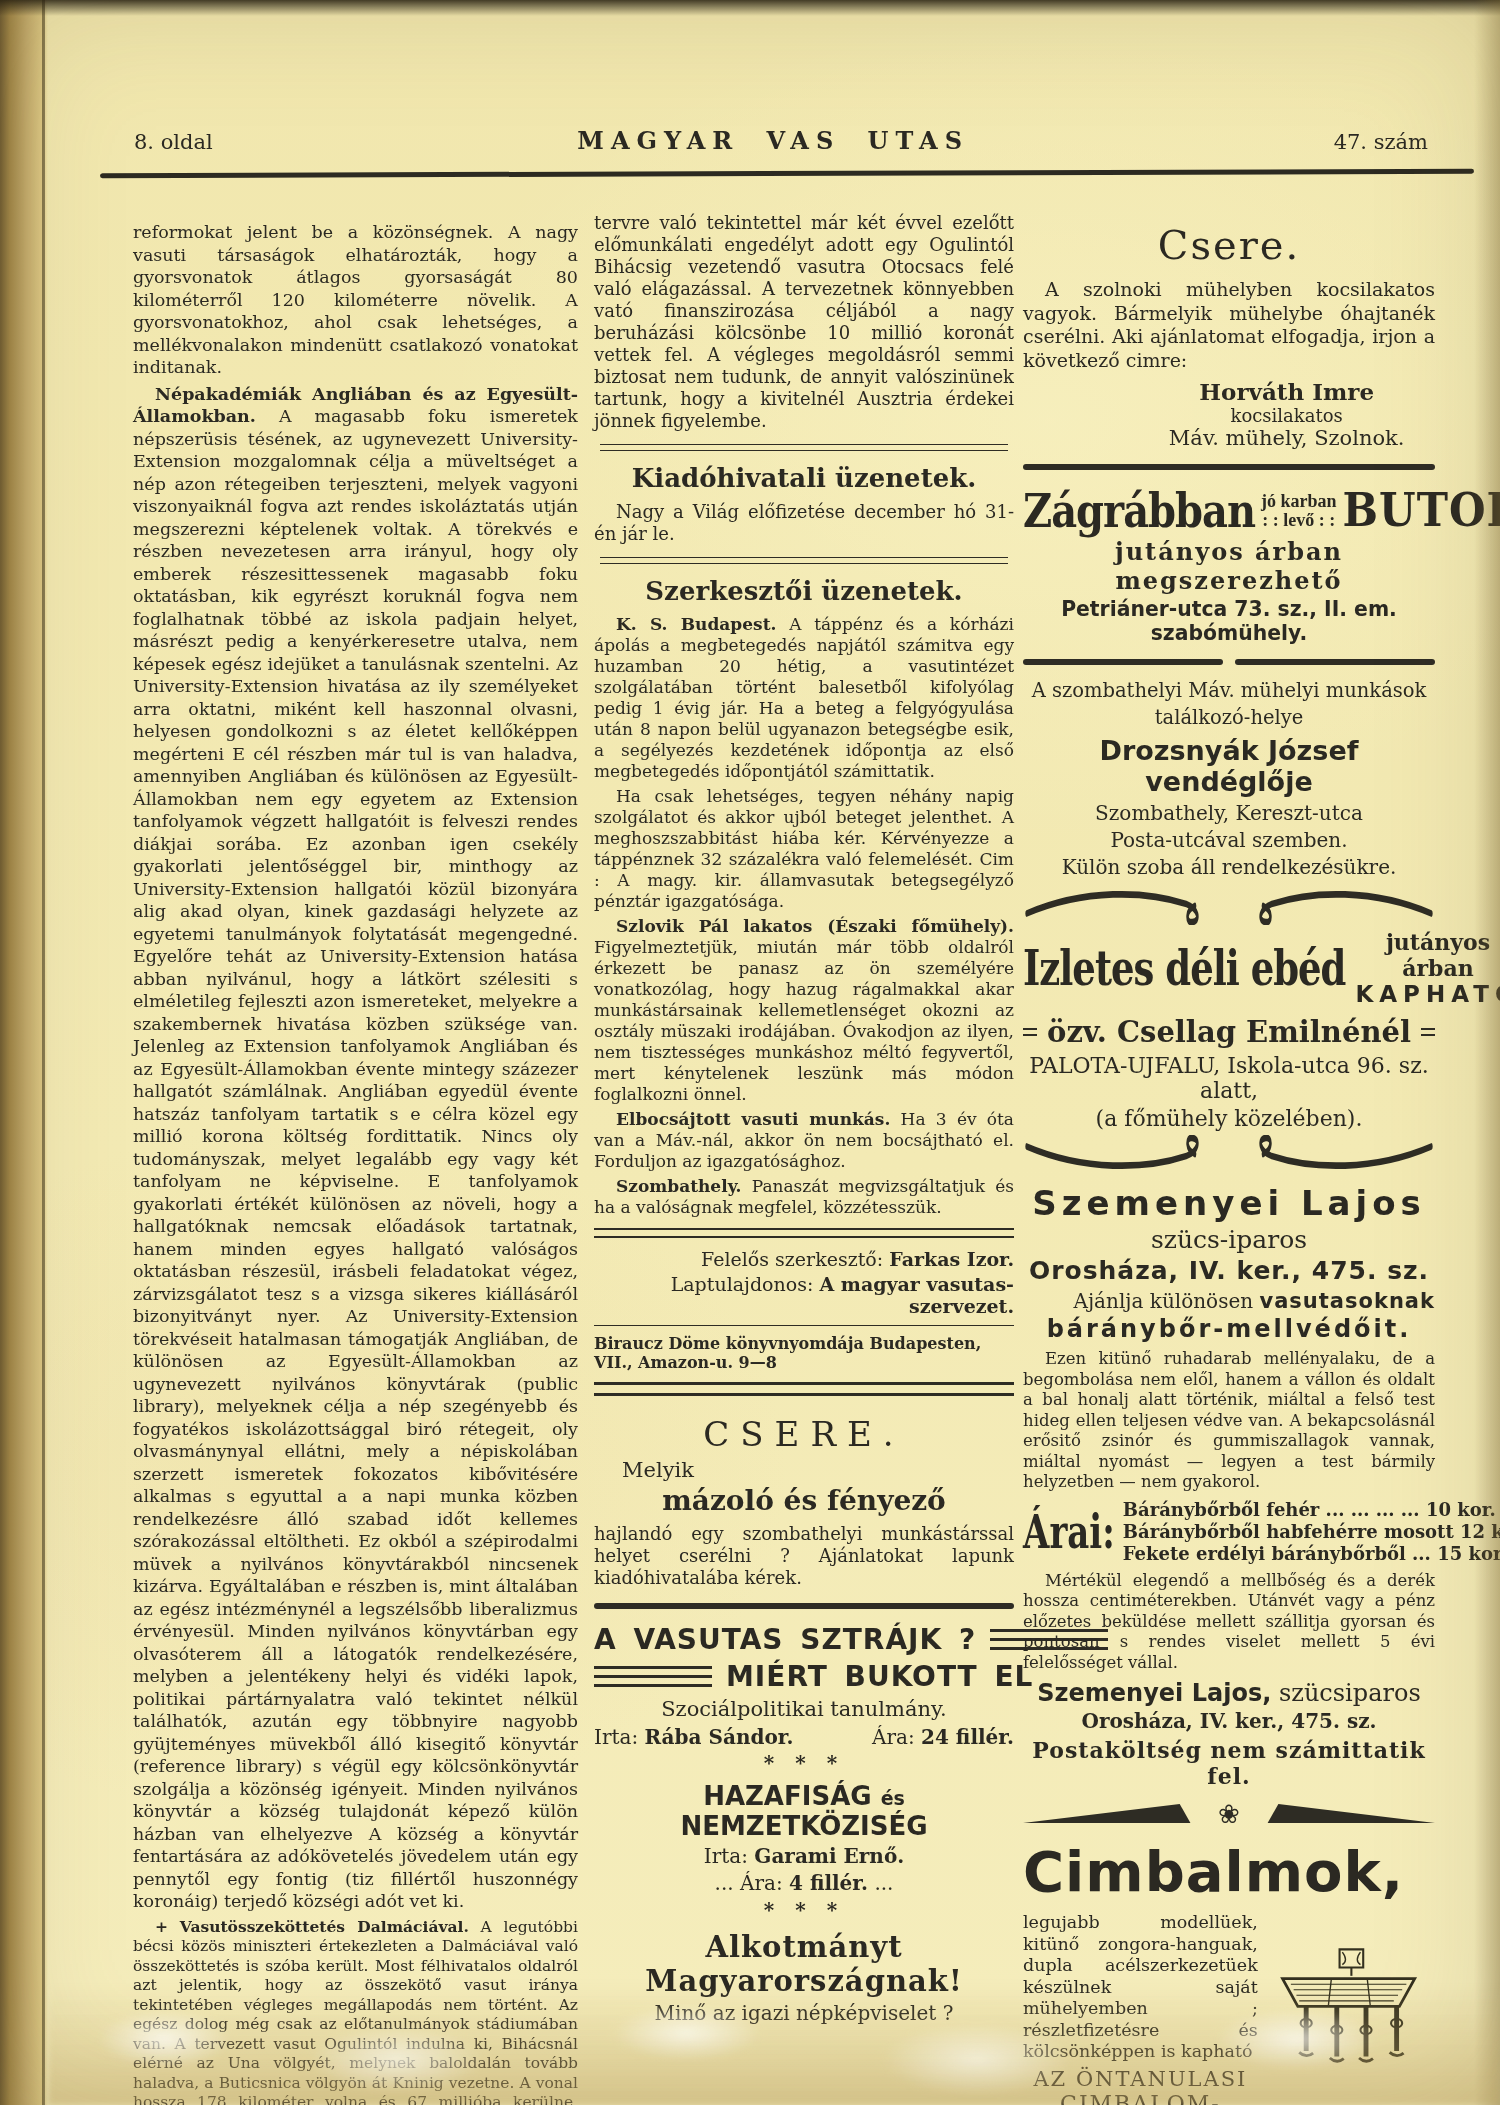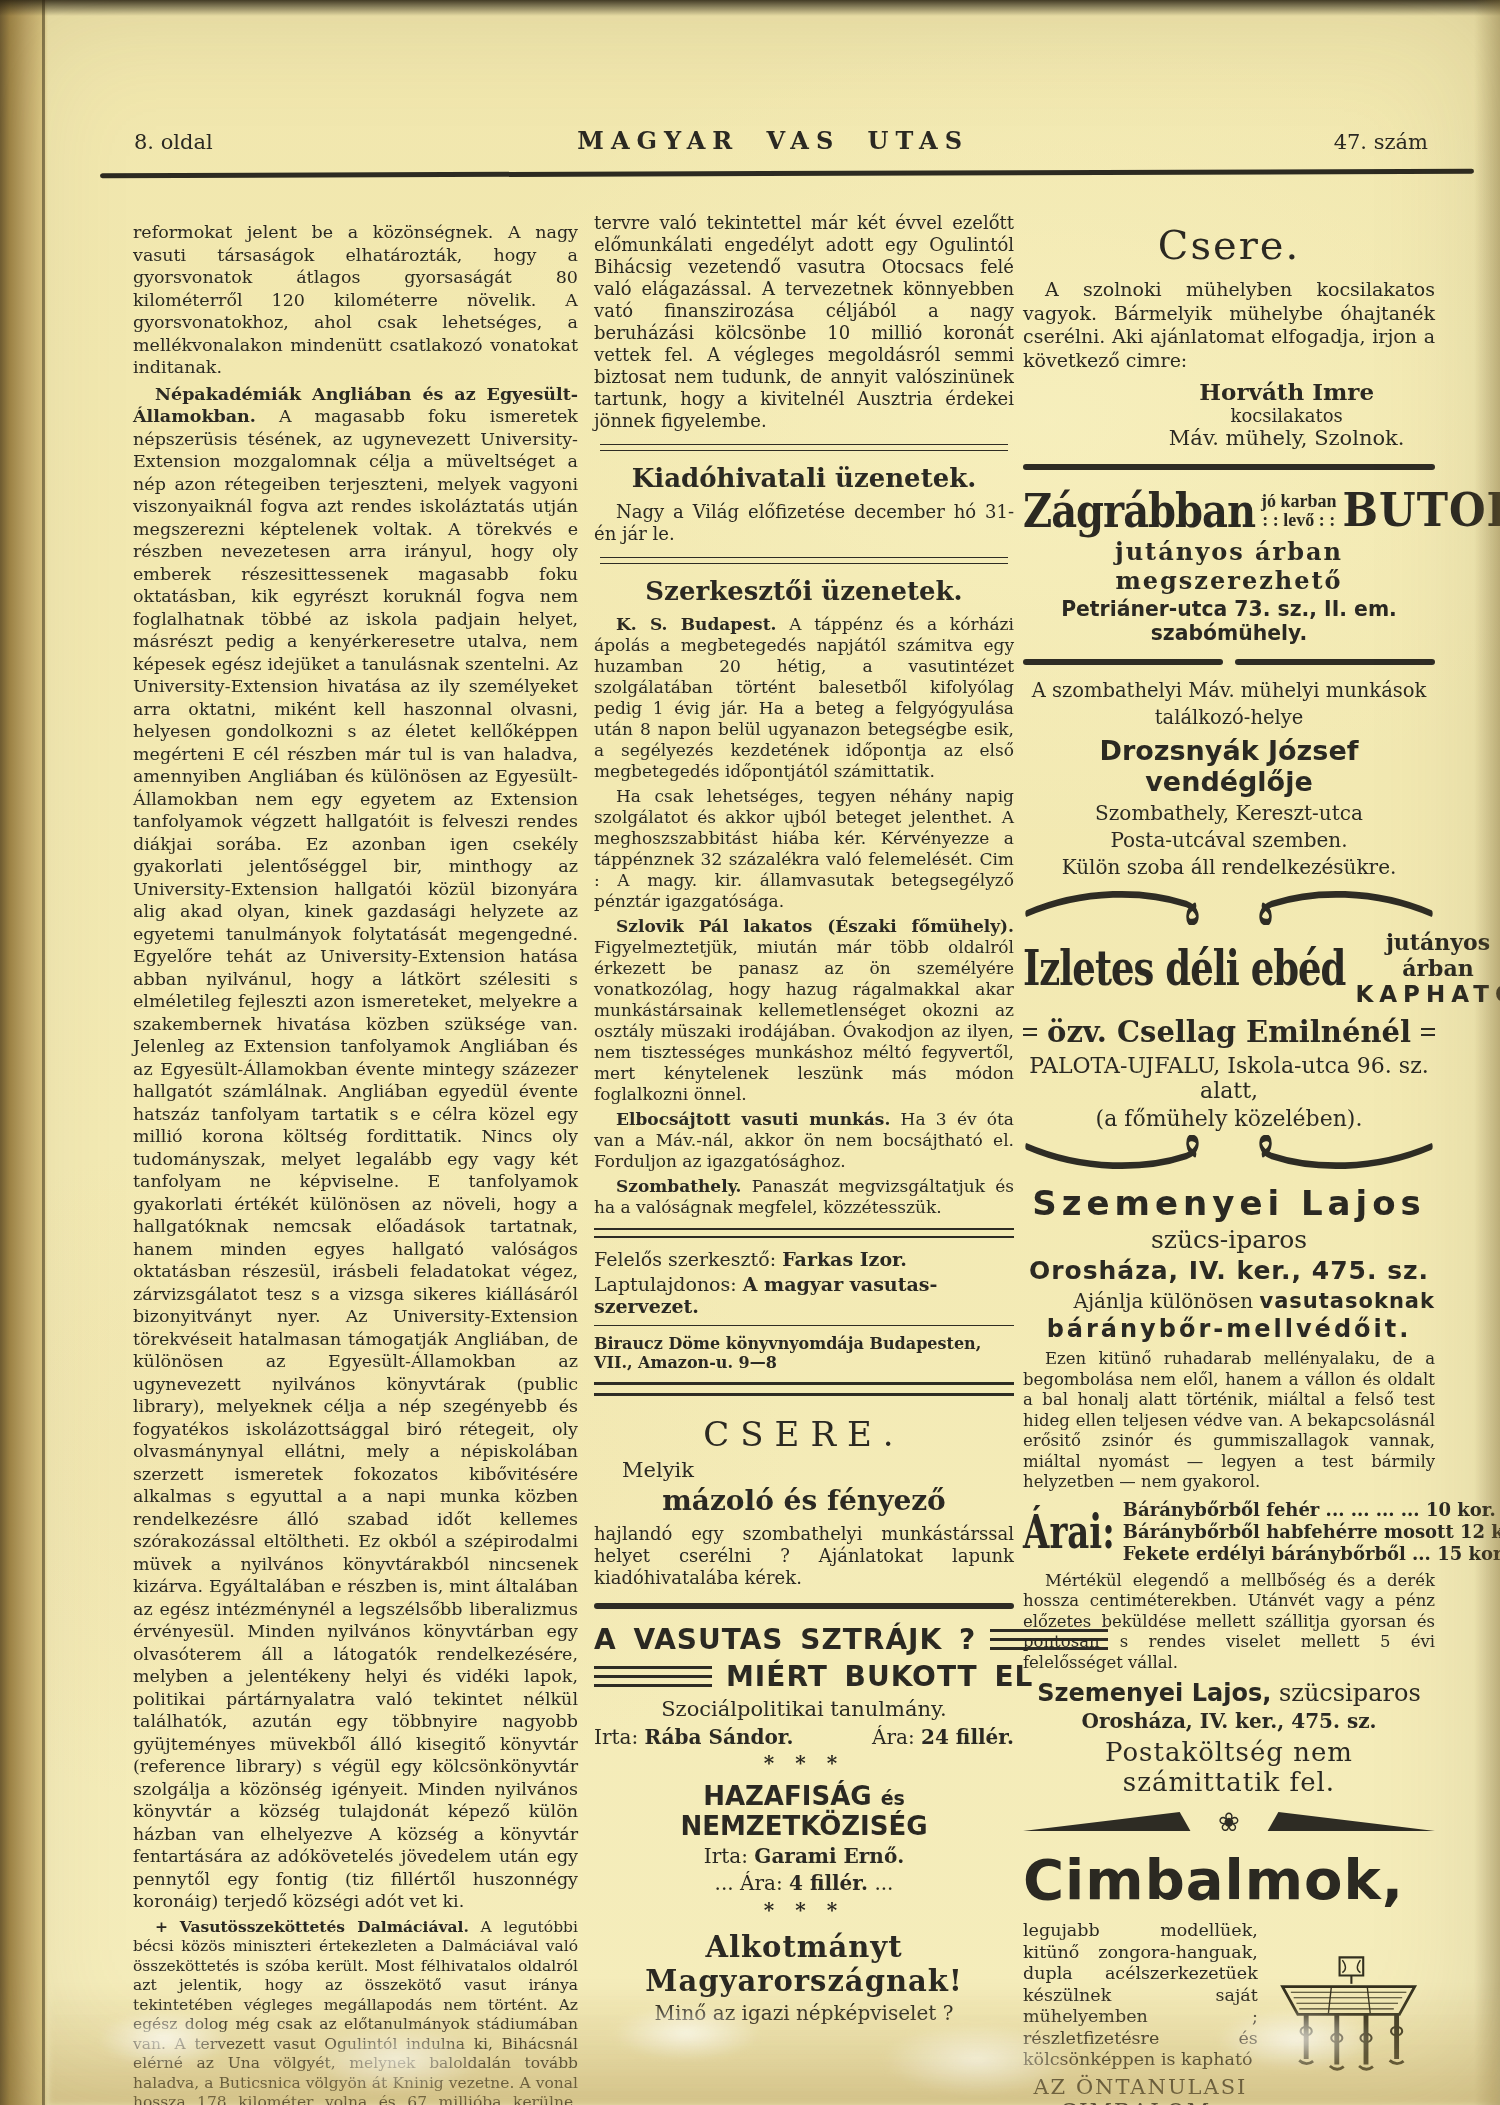--- a/index.html
+++ b/index.html
@@ -55,21 +55,21 @@
   
   .rule-thin-double{height:5px;border-top:1.5px solid #2e2c24;border-bottom:1.5px solid #2e2c24;margin:12px 6px;}
   .rule-double{height:6px;border-top:2.5px solid #2e2c24;border-bottom:2.5px solid #2e2c24;margin:10px 0;}
   .rule-heavy-double{height:8px;border-top:3.5px solid #2e2c24;border-bottom:3.5px solid #2e2c24;margin:10px 0;}
   .rule-thin{border-top:1.5px solid #2e2c24;margin:8px 0;}
   .bar{height:6px;background:#2e2c24;border-radius:3px;margin:14px 0;}
   .bar-split{display:flex;gap:12px;margin:14px 0;}
   .bar-split div{flex:1;height:6px;background:#2e2c24;border-radius:3px;}
   .sec-title{font-size:26px;font-weight:bold;text-align:center;margin:12px 0 8px;}
   
-  .editor-line{text-align:left;font-size:19px;margin:3px 0;}
+  .editor-line{text-align:right;font-size:19px;margin:3px 0;}
   .printer{font-size:16px;font-weight:600;margin:4px 0 2px;}
   
   .csere2-title{text-align:center;font-size:34px;letter-spacing:11px;margin:18px 0 4px;}
   .melyik{font-size:21px;margin:2px 0 2px 28px;}
   .mazolo{text-align:center;font-size:28px;font-weight:bold;margin:2px 0 6px;}
   
   .miert-row{display:flex;align-items:center;gap:14px;margin:4px 0;}
   .triple{flex:0 0 118px;height:15px;border-top:3px solid #2e2c24;border-bottom:3px solid #2e2c24;
     background:linear-gradient(#2e2c24,#2e2c24) center/100% 3px no-repeat;}
   .miert-text{font-family:"DejaVu Sans","Liberation Sans",sans-serif;font-weight:800;
@@ -121,21 +121,21 @@
   .sz-product{text-align:center;font-family:"DejaVu Sans","Liberation Sans",sans-serif;
     font-weight:800;font-size:24px;letter-spacing:3px;margin:2px 0 6px;}
   .sz-text{font-size:16.5px;line-height:20.5px;text-align:justify;}
   .price-row{display:flex;align-items:center;gap:8px;margin:6px 0;}
   .price-label{font-size:34px;font-weight:bold;transform:scaleY(1.35);white-space:nowrap;}
   .price-lines{flex:1;}
   .price-lines div{font-size:18px;font-weight:bold;line-height:22px;white-space:nowrap;}
   .sz-footer-name{text-align:center;margin-top:6px;font-size:24px;}
   .sz-footer-name b{font-family:"DejaVu Sans","Liberation Sans",sans-serif;font-weight:800;}
   .sz-footer-addr{text-align:center;font-weight:bold;font-size:20px;margin:2px 0;}
-  .sz-footer-note{text-align:center;font-weight:normal;font-size:26px;letter-spacing:1px;margin:4px 0;}
+  .sz-footer-note{text-align:center;font-weight:bold;font-size:22px;letter-spacing:1px;margin:4px 0;}
   .tri-divider{display:flex;align-items:center;gap:8px;margin:12px 0;}
   .tri-divider svg{flex:1;height:24px;display:block;}
   .rosette{font-size:26px;color:#2e2c24;line-height:1;}
   .flip{transform:scaleY(-1);}
   .cim-title{font-family:"DejaVu Sans","Liberation Sans",sans-serif;font-weight:800;
     font-size:56px;letter-spacing:1px;margin:6px 0 8px;}
   .cim-row{display:flex;gap:8px;}
   .cim-left{width:57%;}
   .cim-text{font-size:17.5px;line-height:21.5px;text-align:justify;}
   .cim-school{text-align:center;font-size:21px;letter-spacing:2px;margin:4px 0 0;}

